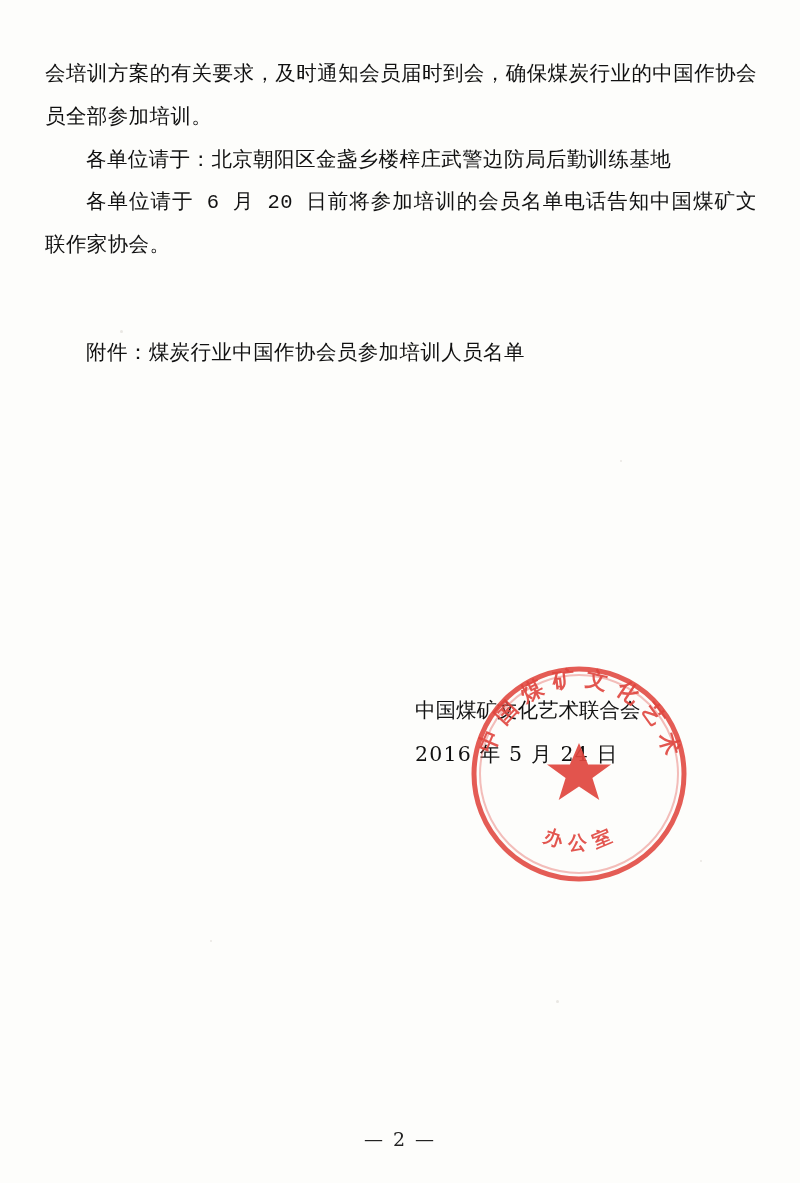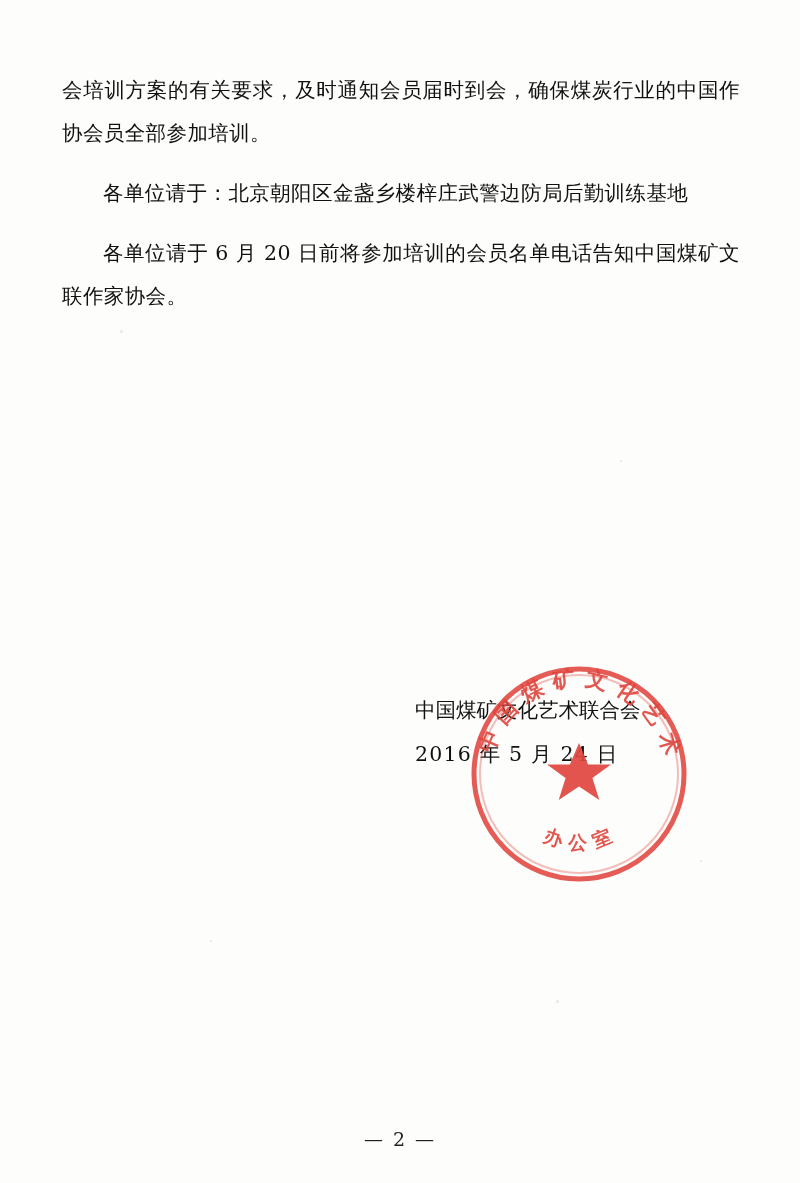--- a/index.html
+++ b/index.html
@@ -26,29 +26,30 @@
     left: 45px;
     top: 52px;
     width: 712px;
   }
   .para {
     font-size: 20.5px;
     line-height: 43px;
     letter-spacing: 0.4px;
     text-align: justify;
     text-justify: inter-ideograph;
-    margin: 17px;
+    margin: 0;
     color: #111;
   }
   .indent2 {
     text-indent: 2em;
   }
   .spaced {
     
     letter-spacing: 0.4px;
+    font-family: Liberation Mono, monospace;
   }
   .attach {
     margin-top: 64px;
     text-indent: 2em;
   }
   .sign-block {
     position: absolute;
     left: 415px;
     top: 688px;
     width: 330px;
@@ -101,20 +102,21 @@
 
     <p class="para">会培训方案的有关要求，及时通知会员届时到会，确保煤炭行业的中国作协会员全部参加培训。</p>
 
 
     <p class="para indent2">各单位请于：北京朝阳区金盏乡楼梓庄武警边防局后勤训练基地</p>
 
     <p class="para indent2 spaced">各单位请于 6 月 20 日前将参加培训的会员名单电话告知中国煤矿文联作家协会。</p>
 
 
 
+    <p class="para attach">附件：煤炭行业中国作协会员参加培训人员名单</p>
 
   </div>
 
   <div class="sign-block">
     <div>中国煤矿文化艺术联合会</div>
     <div class="sign-line2">2016 年 5 月 24 日</div>
   </div>
 
   <div class="seal">
     <svg width="226" height="226" viewBox="0 0 226 226" xmlns="http://www.w3.org/2000/svg">

